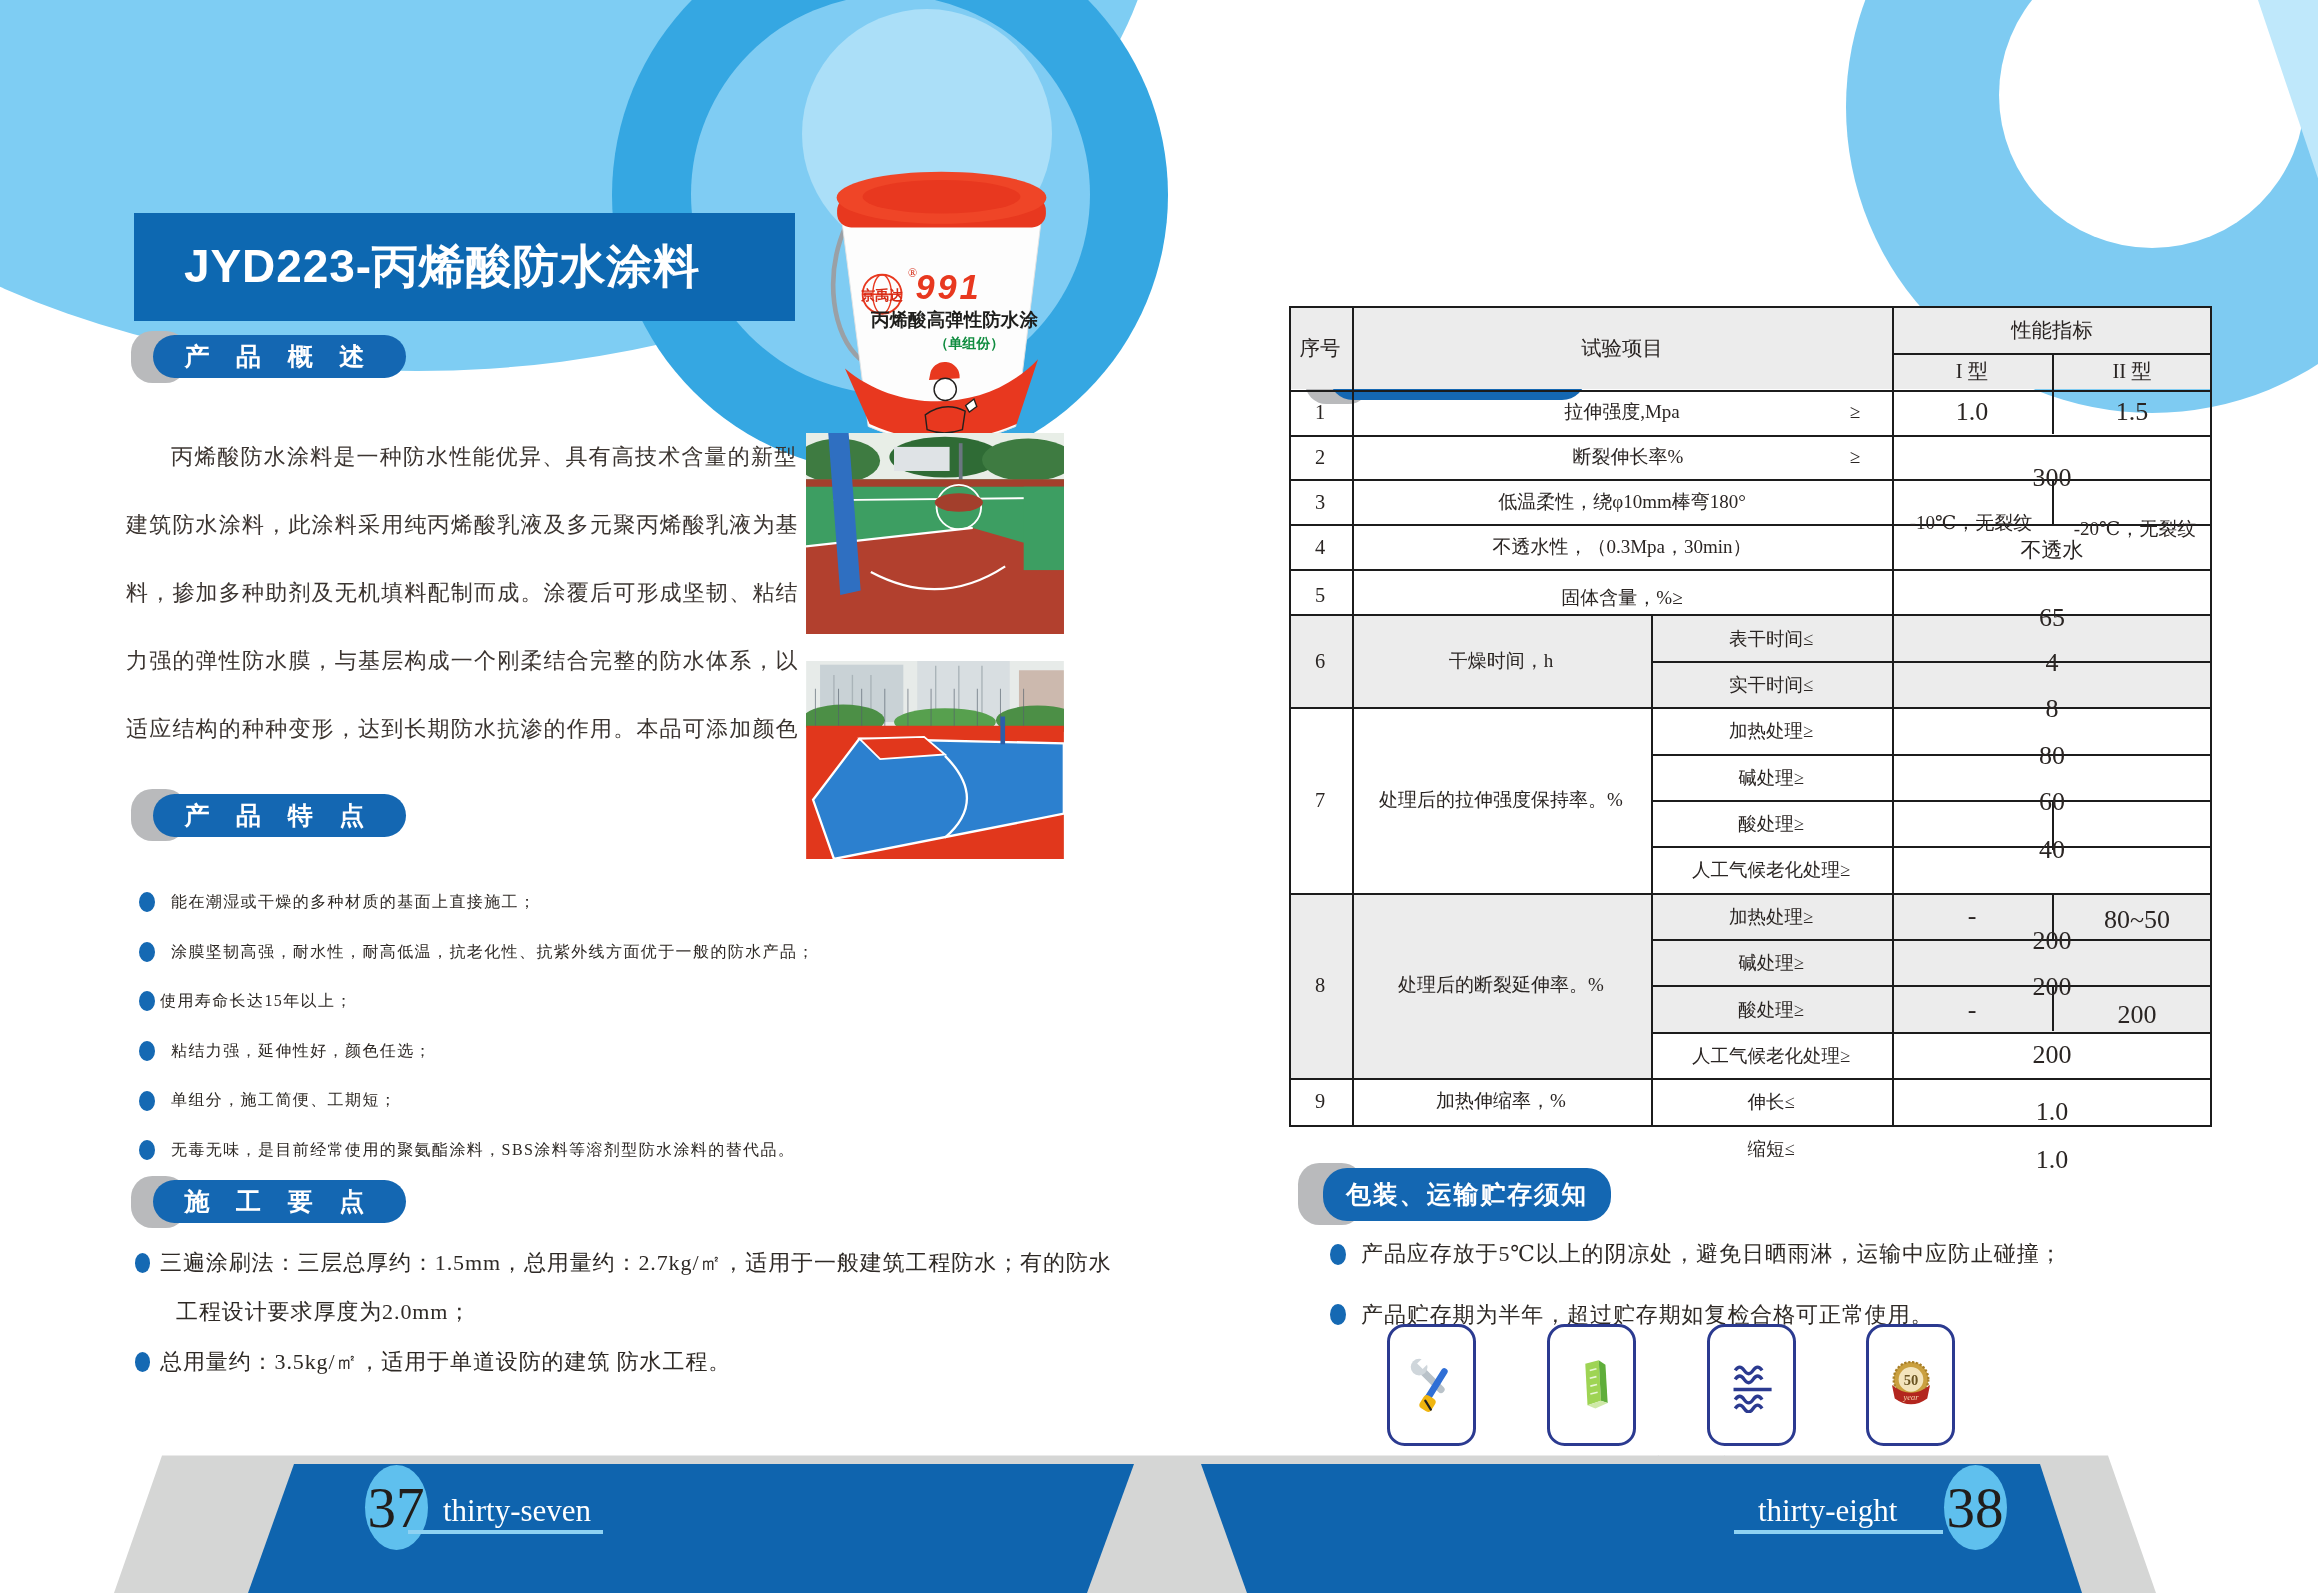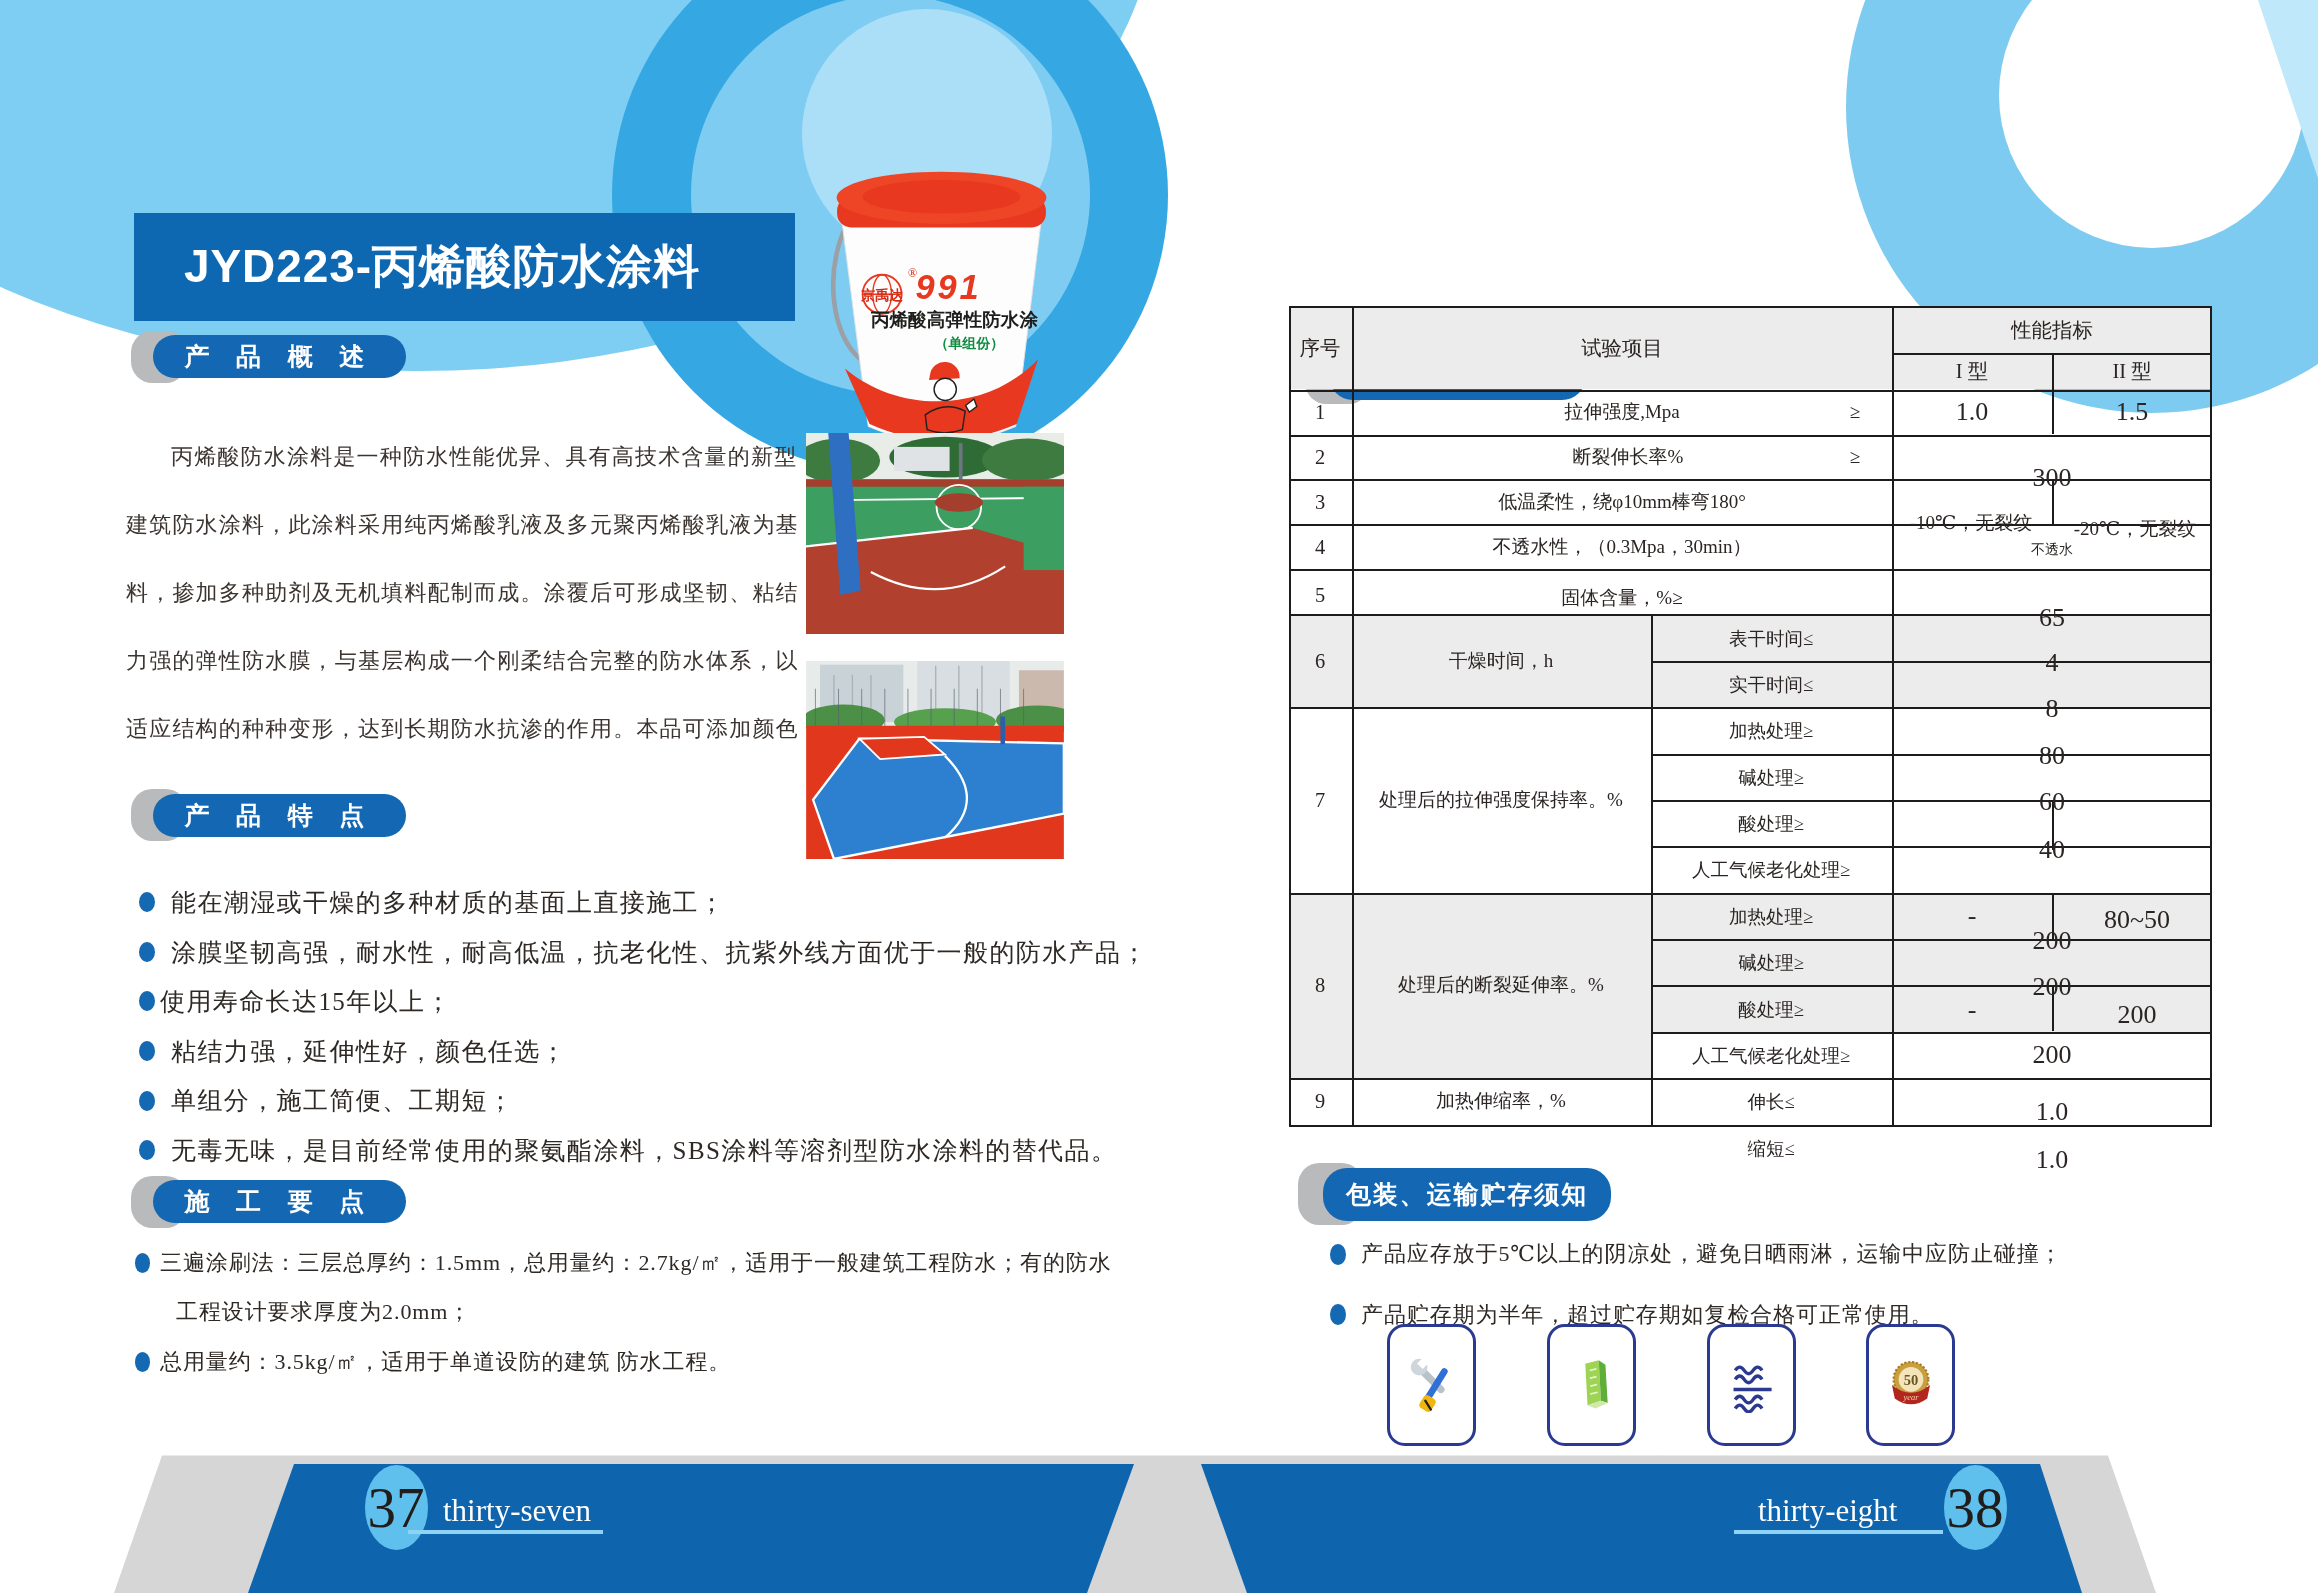--- a/index.html
+++ b/index.html
@@ -7,21 +7,21 @@
        font-family:"Liberation Serif","DejaVu Serif",serif;color:#2a2523;}
   .abs{position:absolute;}
   .circle{position:absolute;border-radius:50%;}
   
   .pillcap{position:absolute;background:#b9babc;border-radius:21.3px;}
   .pill{position:absolute;background:#1467b2;border-radius:24px;display:flex;align-items:center;justify-content:center;
         color:#fff;font-weight:bold;}
   
   .ln{position:absolute;transform:translateY(-50%);white-space:nowrap;}
   .para{font-size:22px;letter-spacing:1.2px;color:#3b3430;}
-  .feat{font-size:25px;letter-spacing:1.4px;color:#2e2925;}
+  .feat{font-size:16px;letter-spacing:1.4px;color:#2e2925;}
   .bl{position:absolute;background:#1569b3;border-radius:50%;}
   
   .hl{position:absolute;height:2.3px;background:#1c1c1c;}
   .vl{position:absolute;width:2.3px;background:#1c1c1c;}
   .gf{position:absolute;background:#ececec;}
   .tc{position:absolute;transform:translate(-50%,-50%);white-space:nowrap;}
   .thead{font-size:20.4px;}
   .tnum{font-size:20.4px;}
   .titem{font-size:19px;}
   .tsub{font-size:18.5px;}
@@ -255,21 +255,21 @@
 <div class="tc tsub" style="left:1771px;top:1009px;">酸处理≥</div>
 <div class="tc tsub" style="left:1771px;top:1055px;">人工气候老化处理≥</div>
 <div class="tc tsub" style="left:1771px;top:1101px;">伸长≤</div>
 <div class="tc tsub" style="left:1771px;top:1148px;">缩短≤</div>
 
 <div class="tc tval" style="left:1972px;top:412px;">1.0</div>
 <div class="tc tval" style="left:2132px;top:412px;">1.5</div>
 <div class="tc tval" style="left:2052px;top:478px;">300</div>
 <div class="tc tval" style="left:1971px;top:523px;font-size:19px;">-10℃，无裂纹</div>
 <div class="tc tval" style="left:2135px;top:529px;font-size:19px;">-20℃，无裂纹</div>
-<div class="tc tval" style="left:2052px;top:550px;font-size:14px;">不透水</div>
+<div class="tc tval" style="left:2052px;top:550px;font-size:21px;">不透水</div>
 <div class="tc tval" style="left:2052px;top:618px;">65</div>
 <div class="tc tval" style="left:2052px;top:663px;">4</div>
 <div class="tc tval" style="left:2052px;top:709px;">8</div>
 <div class="tc tval" style="left:2052px;top:756px;">80</div>
 <div class="tc tval" style="left:2052px;top:802px;">60</div>
 <div class="tc tval" style="left:2052px;top:850px;">40</div>
 <div class="tc tval" style="left:1972px;top:916px;">-</div>
 <div class="tc tval" style="left:2137px;top:920px;text-align:center;">80~50</div>
 <div class="tc tval" style="left:2052px;top:941px;">200</div>
 <div class="tc tval" style="left:2052px;top:987px;">200</div>

